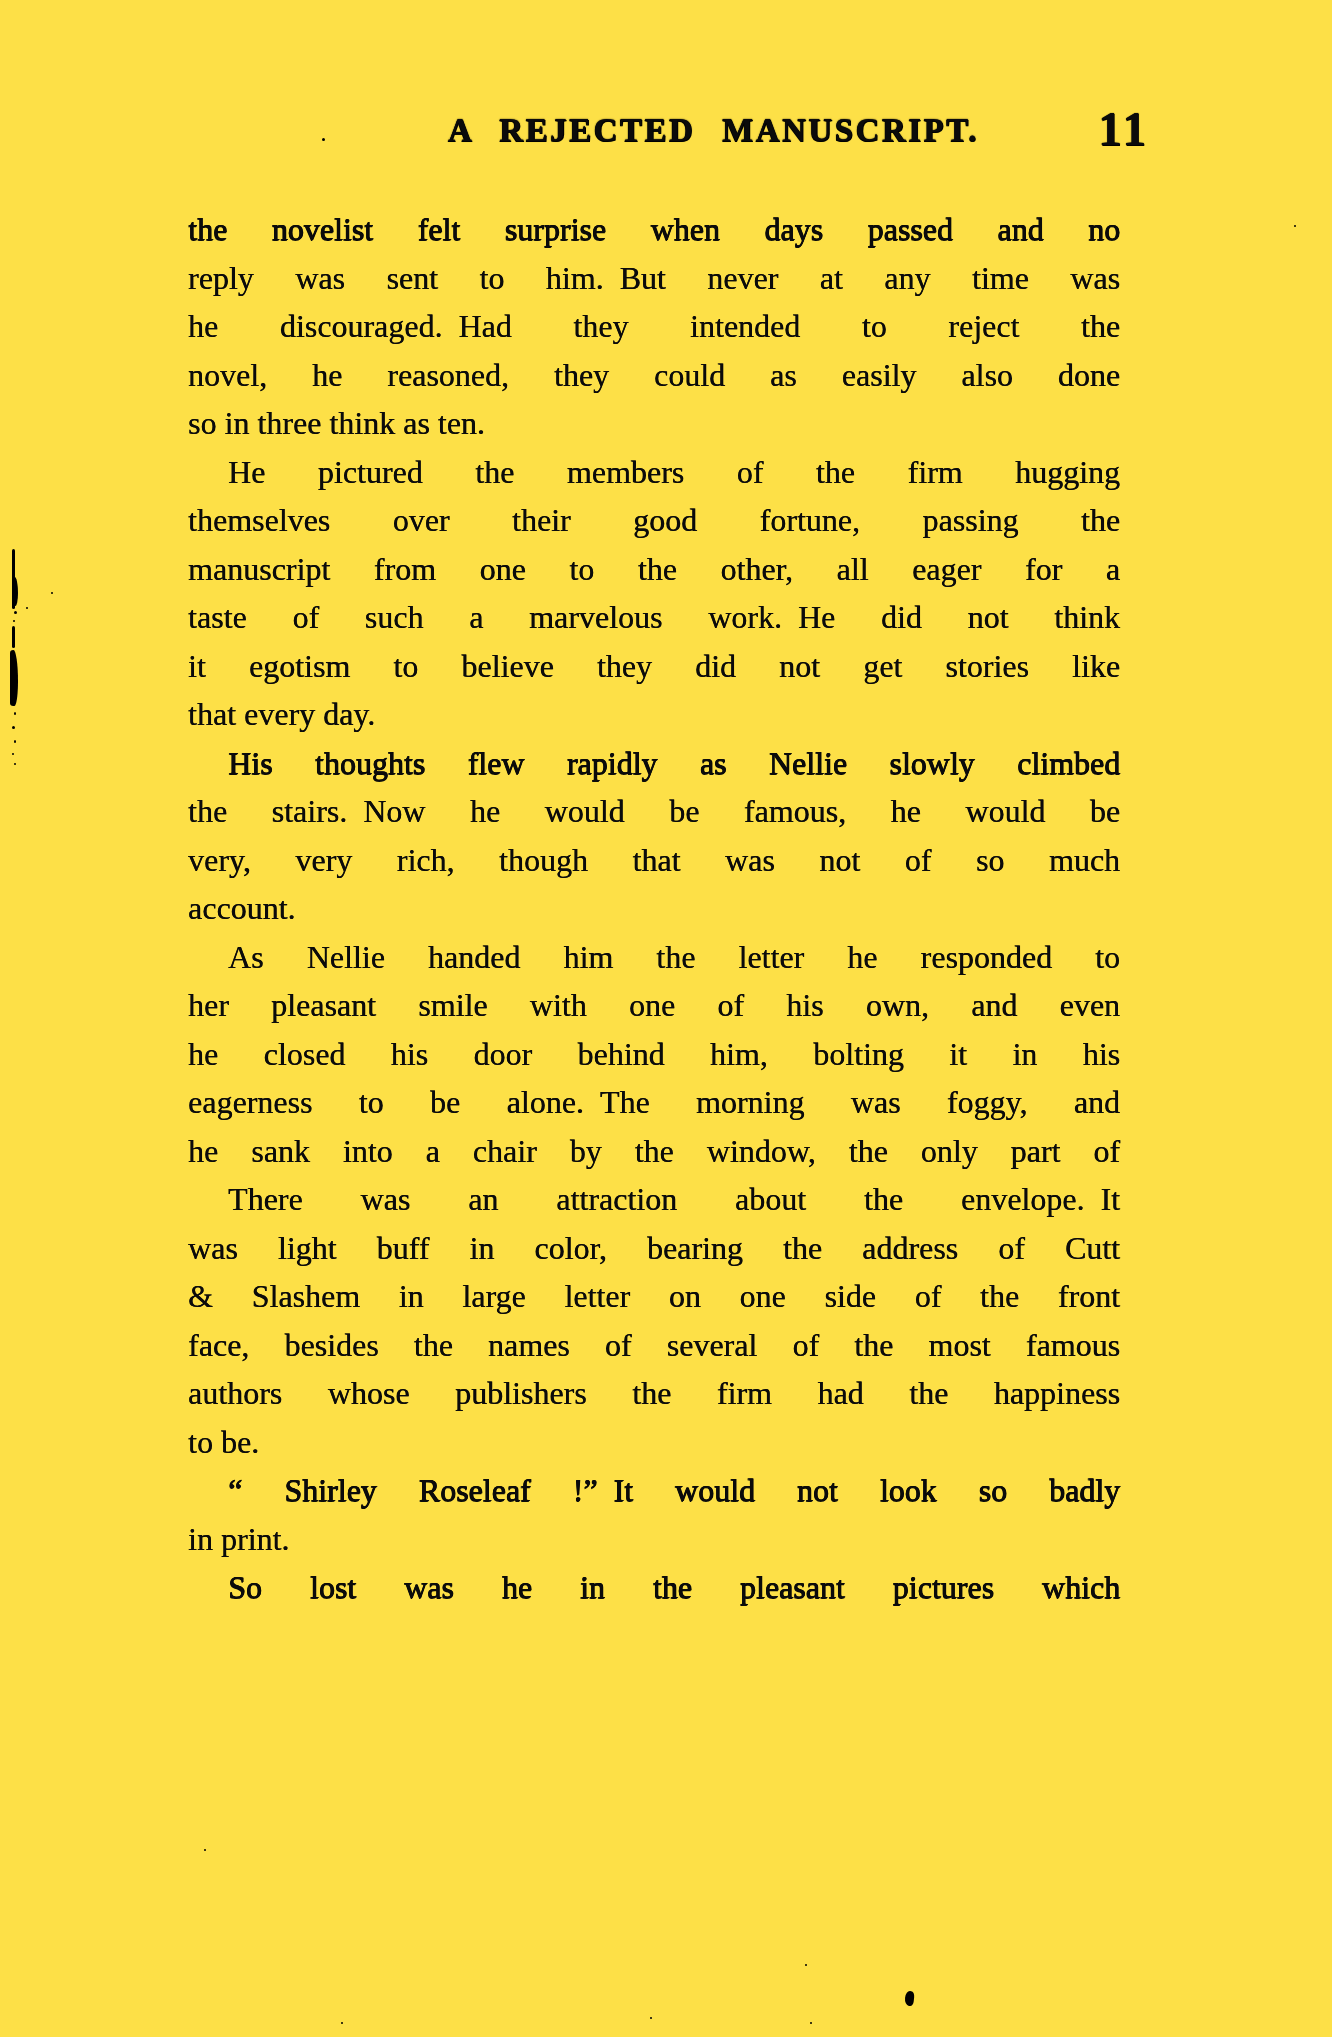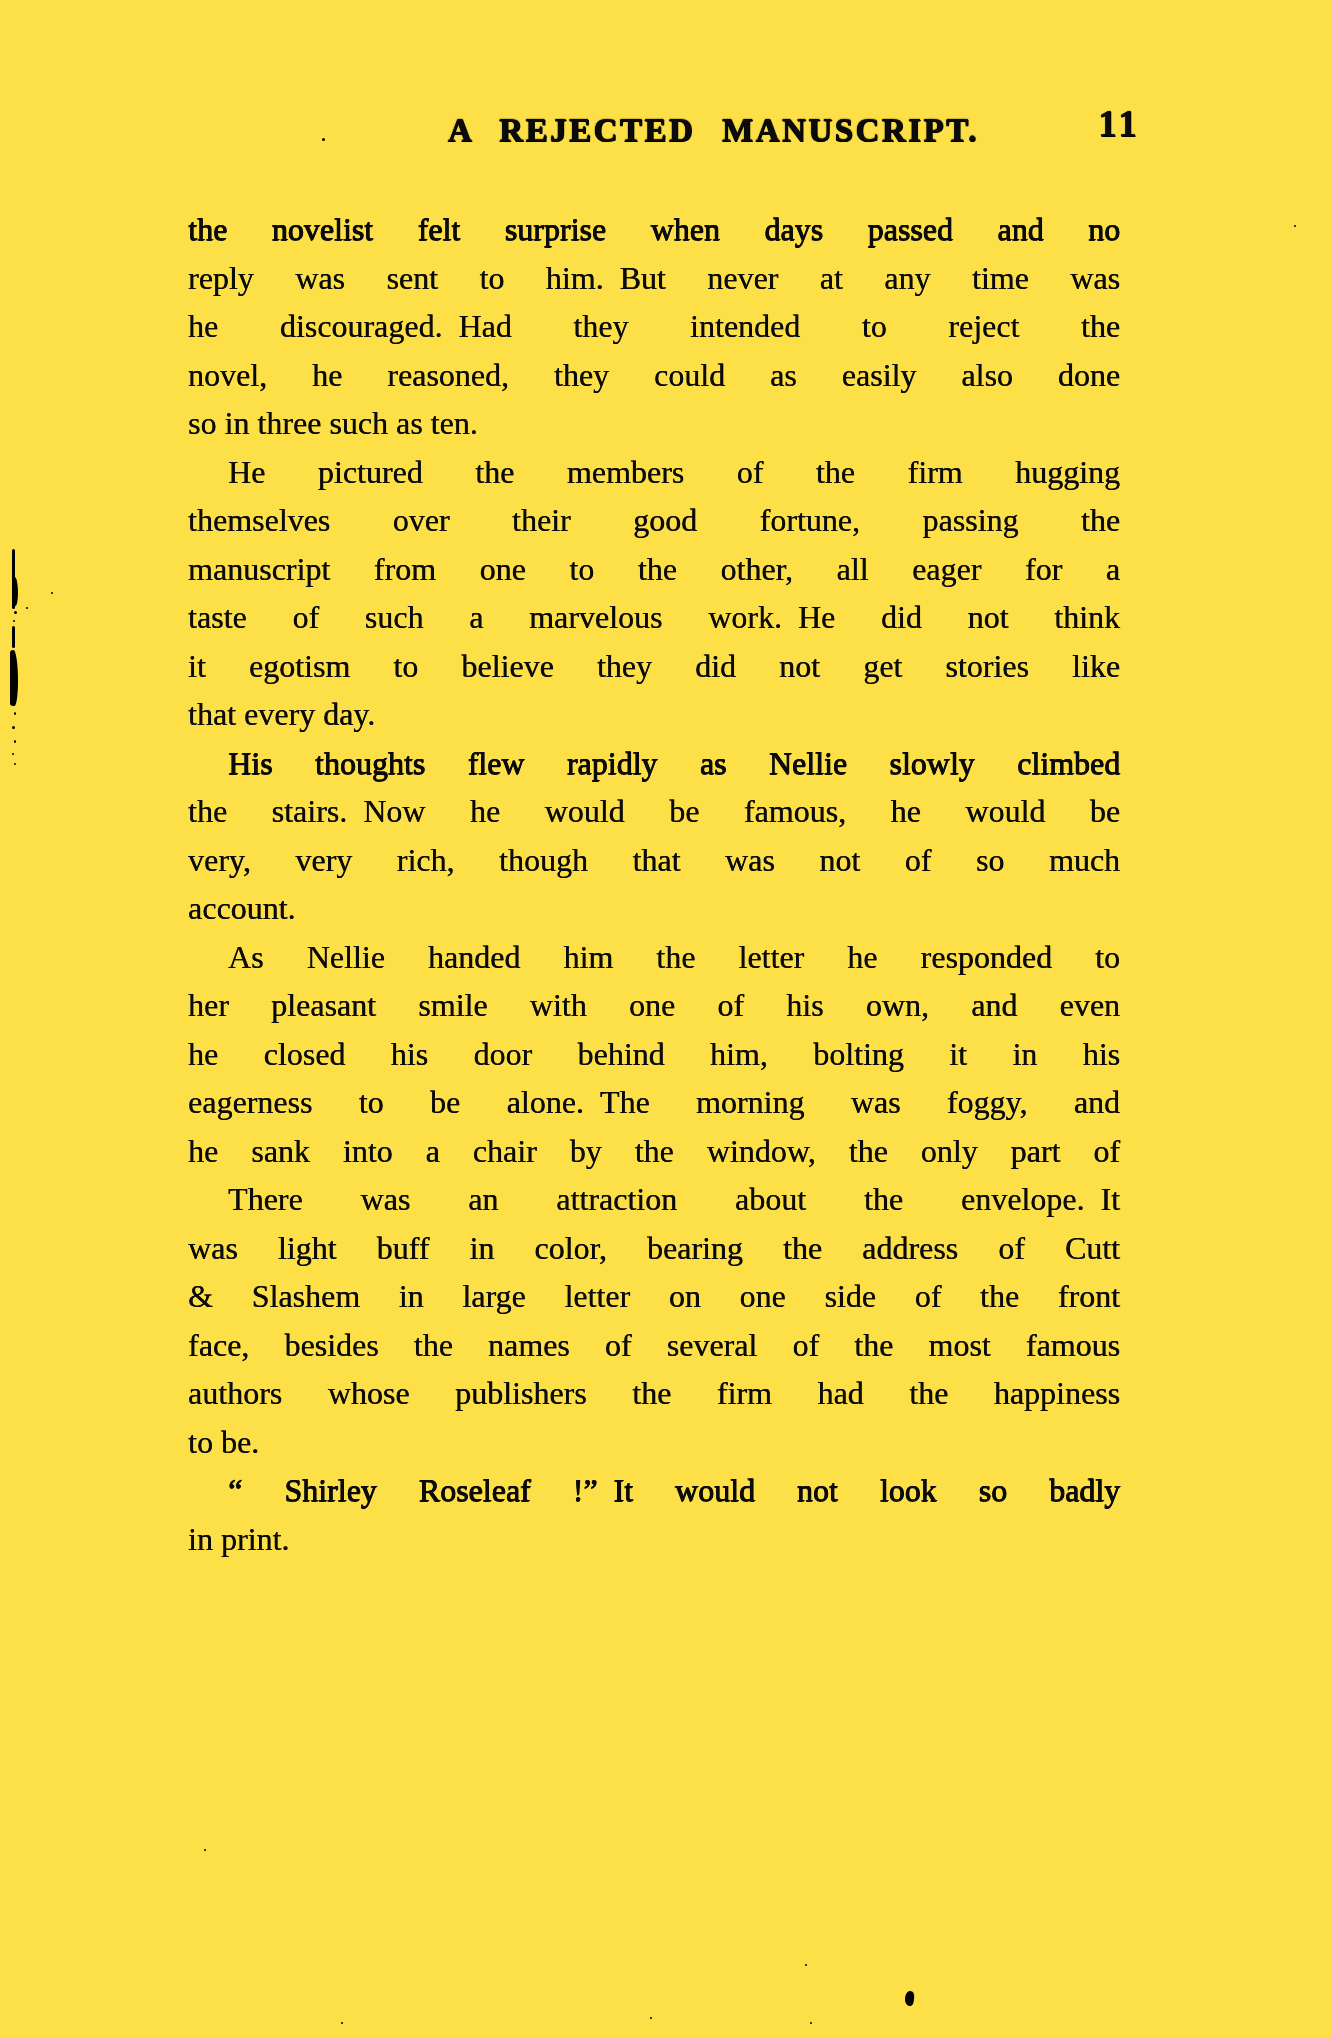--- a/index.html
+++ b/index.html
@@ -26,21 +26,21 @@
     letter-spacing: 2.5px;
     word-spacing: 16px;
     transform: scaleY(1.04);
     text-shadow: 0 0 1.4px #000, 0.8px 0.6px 0 #000, -0.4px 0.3px 0 #000;
     white-space: nowrap;
   }
   .page-number {
     position: absolute;
     left: 1098px;
     top: 101px;
-    font-size: 38px;
+    font-size: 48px;
     font-weight: bold;
     letter-spacing: 3px;
     text-shadow: 0 0 1px #000, 0.5px 0.5px 0 #000;
   }
   
   .body-text {
     position: absolute;
     left: 188px;
     top: 205px;
     width: 932px;
@@ -79,21 +79,21 @@
 
   <div class="running-head">A REJECTED MANUSCRIPT.</div>
 
   <div class="page-number">11</div>
 
   <div class="body-text">
       <div class="line b">the novelist felt surprise when days passed and no</div>
       <div class="line">reply was sent to him. But never at any time was</div>
       <div class="line">he discouraged. Had they intended to reject the</div>
       <div class="line">novel, he reasoned, they could as easily also done</div>
-      <div class="line endline">so in three such as ten.</div>
+      <div class="line endline">so in three think as ten.</div>
       <div class="line ind">He pictured the members of the firm hugging</div>
       <div class="line">themselves over their good fortune, passing the</div>
       <div class="line">manuscript from one to the other, all eager for a</div>
       <div class="line">taste of such a marvelous work. He did not think</div>
       <div class="line">it egotism to believe they did not get stories like</div>
       <div class="line endline">that every day.</div>
       <div class="line ind b">His thoughts flew rapidly as Nellie slowly climbed</div>
       <div class="line">the stairs. Now he would be famous, he would be</div>
       <div class="line">very, very rich, though that was not of so much</div>
       <div class="line endline">account.</div>
@@ -103,20 +103,21 @@
       <div class="line">eagerness to be alone. The morning was foggy, and</div>
       <div class="line">he sank into a chair by the window, the only part of</div>
       <div class="line ind">There was an attraction about the envelope. It</div>
       <div class="line">was light buff in color, bearing the address of Cutt</div>
       <div class="line">&amp; Slashem in large letter on one side of the front</div>
       <div class="line">face, besides the names of several of the most famous</div>
       <div class="line">authors whose publishers the firm had the happiness</div>
       <div class="line endline">to be.</div>
       <div class="line ind b">“ Shirley Roseleaf !” It would not look so badly</div>
       <div class="line endline">in print.</div>
+      <div class="line ind b">So lost was he in the pleasant pictures which</div>
     </div>
 
   <div>
     <div class="ink m-line1"></div>
     <div class="ink m-blob1"></div>
     <div class="ink m-seg2"></div>
     <div class="ink m-blob2"></div>
     <div class="ink m-blot"></div>
     <div class="dot" style="left:14px;  top:611px;  width:3px; height:3px;"></div>
     <div class="dot" style="left:13px;  top:620px;  width:2px; height:2px;"></div>

